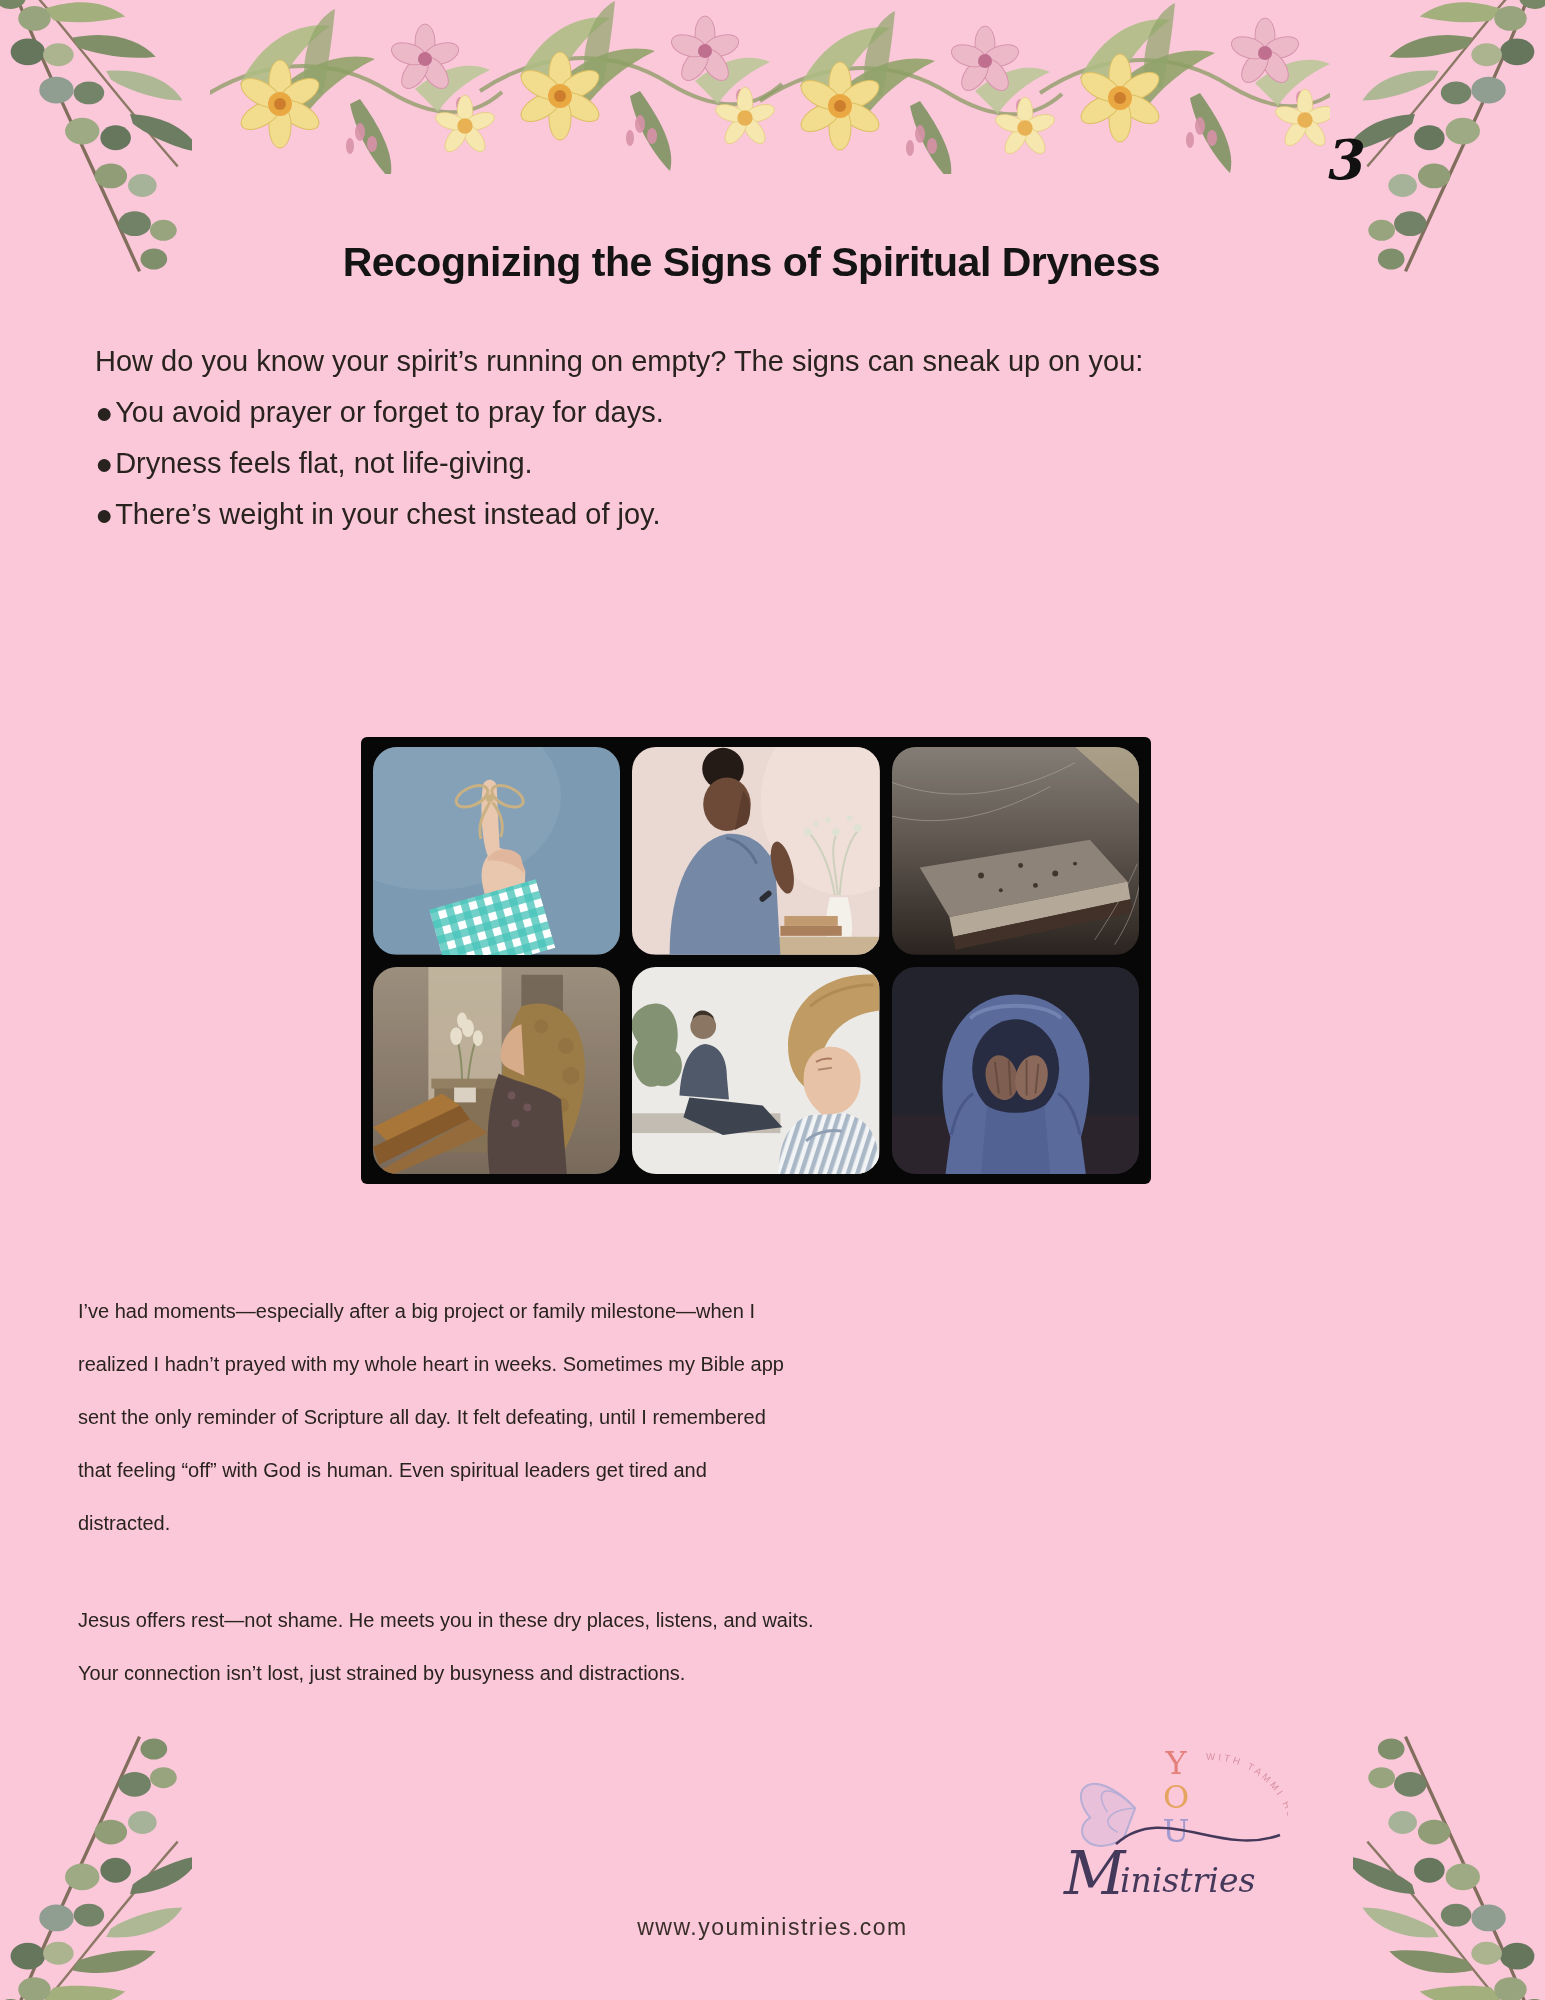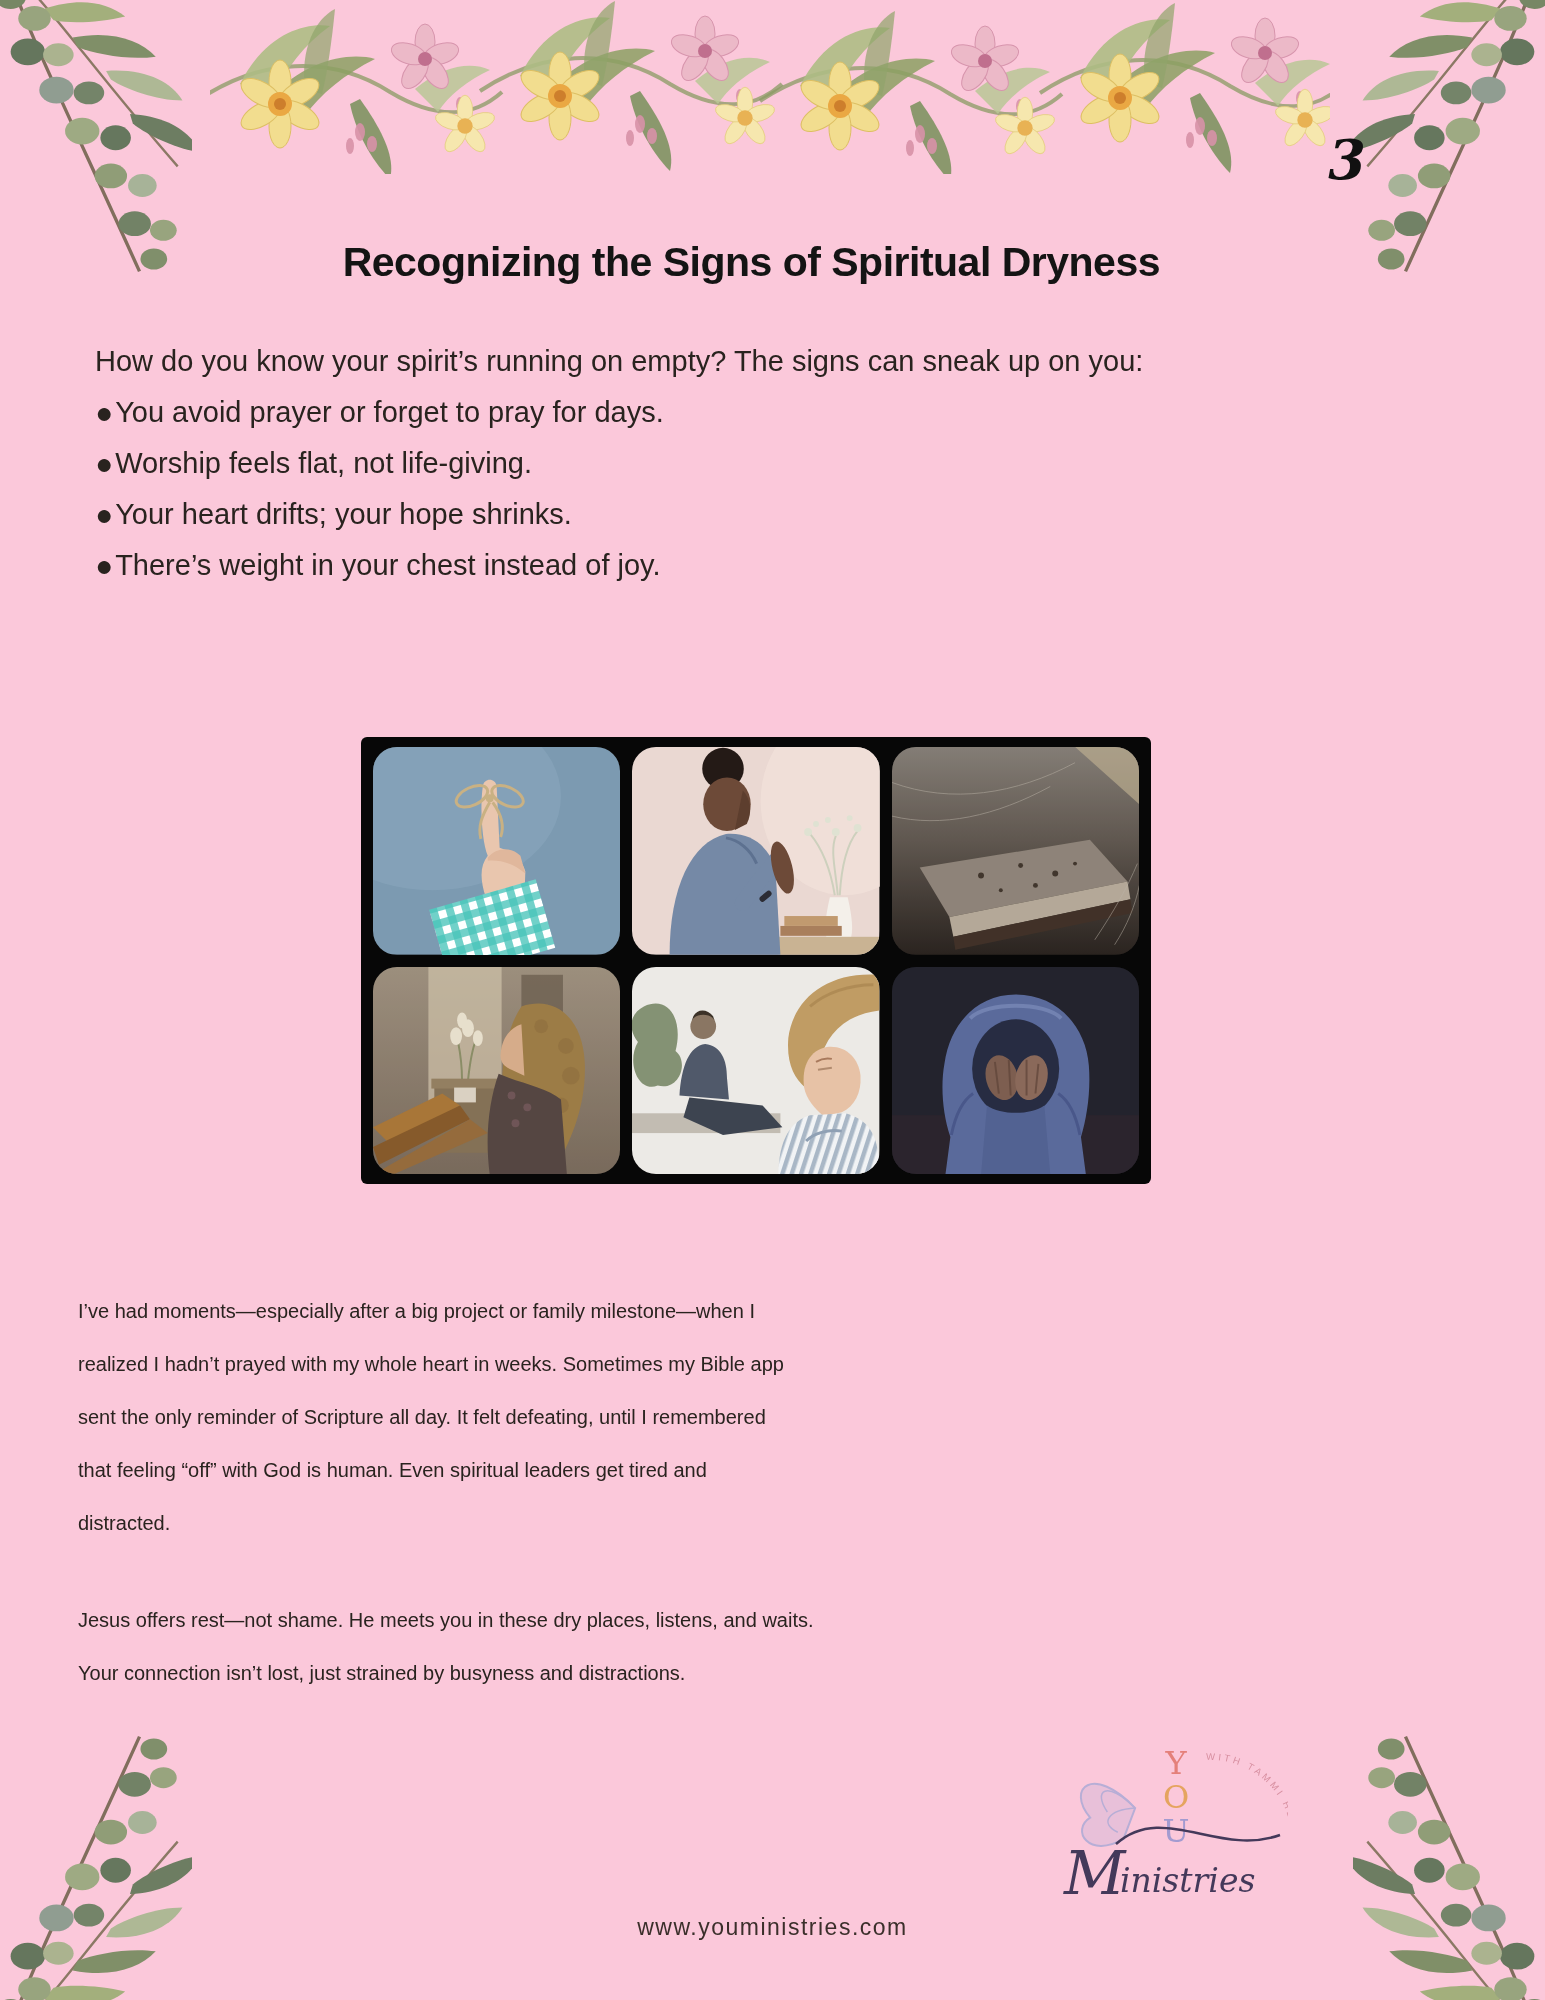--- a/index.html
+++ b/index.html
@@ -164,22 +164,21 @@
       <use href="#euc"></use>
     </svg>
 
   <div class="page-number">3</div>
 
   <h1 class="title">Recognizing the Signs of Spiritual Dryness</h1>
 
   <div class="intro-block">
     <div class="intro-line">How do you know your spirit’s running on empty? The signs can sneak up on you:</div>
     <div class="bullet-line"><span class="dot">●</span><span>You avoid prayer or forget to pray for days.</span></div>
-    <div class="bullet-line"><span class="dot">●</span><span>Worship feels flat, not life-giving.</span></div>
-    <div class="bullet-line"><span class="dot">●</span><span>Your heart drifts; your hope shrinks.</span></div>
+    <div class="bullet-line"><span class="dot">●</span><span>Dryness feels flat, not life-giving.</span></div>
     <div class="bullet-line"><span class="dot">●</span><span>There’s weight in your chest instead of joy.</span></div>
   </div>
 
   <div class="photo-grid">
 
     <div class="photo">
       <svg viewBox="0 0 250 210" preserveAspectRatio="xMidYMid slice">
         <rect width="250" height="210" fill="#7c9ab1"></rect>
         <ellipse cx="60" cy="50" rx="130" ry="95" fill="#8aa7bd" opacity="0.55"></ellipse>
         <path d="M116,210 L114,152 C108,134 108,120 116,110 C110,96 108,60 111,40 C112,31 124,31 125,40 L128,102 C141,106 151,114 154,126 L151,210 Z" fill="#e9c6ae"></path>

